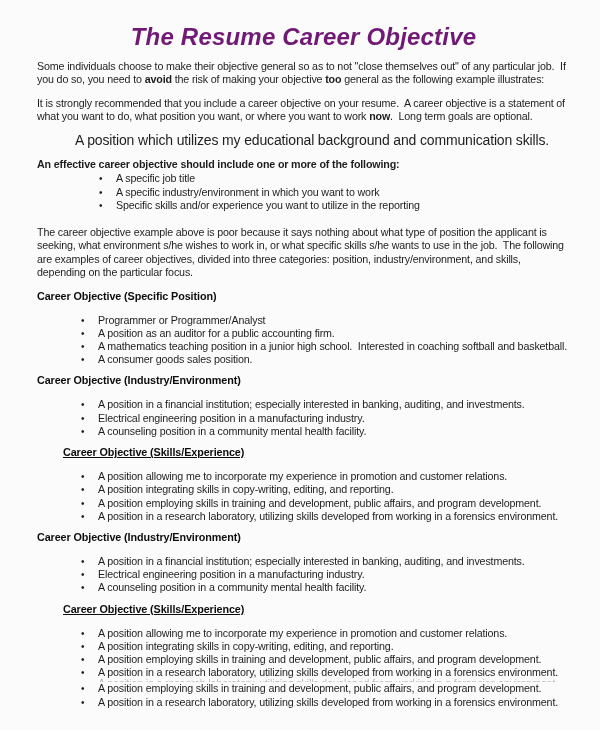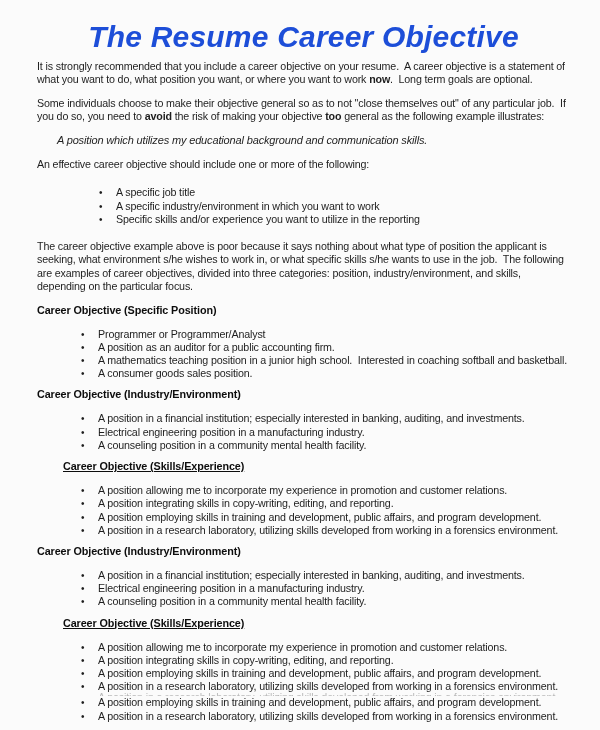--- a/index.html
+++ b/index.html
@@ -12,43 +12,42 @@
     color: #1e1e1e;
     overflow: hidden;
   }
   .page {
     width: 600px;
     height: 730px;
     padding: 24px 30px 0 37px;
   }
   .doc-title {
     text-align: center;
-    font-size: 30px;
+    font-size: 24px;
     line-height: 26px;
     font-weight: bold;
     font-style: italic;
-    color: #1d4ed8;
+    color: #701a75;
     letter-spacing: 0.2px;
     margin-bottom: 10px;
   }
   .para {
     font-size: 10.7px;
     line-height: 13.4px;
     letter-spacing: -0.15px;
     white-space: pre-wrap;
     margin-bottom: 10px;
   }
-  .para.tight { margin-bottom: 15px; }
+  .para.tight { margin-bottom: 1px; font-weight: bold; }
   .para b { font-weight: bold; }
   .example {
-    font-size: 11px;
+    font-size: 14px;
     line-height: 13.4px;
     letter-spacing: -0.15px;
-    font-style: italic;
-    margin: 1px 0 11px 20px;
+    margin: 1px 0 11px 38px;
     white-space: pre-wrap;
   }
   .bullet-list { margin-bottom: 14px; }
   .bullet-list.section-list { margin-bottom: 8px; }
   .bullet-row {
     display: flex;
     align-items: baseline;
     font-size: 10.7px;
     line-height: 12.2px;
     letter-spacing: -0.15px;
@@ -84,22 +83,22 @@
     margin-top: -2px;
   }
 </style>
 </head>
 <body>
 
 <div class="page">
   <div class="doc-title">The Resume Career Objective</div>
 
   <div id="intro">
+      <div class="para"><span>Some individuals choose to make their objective general so as to not "close themselves out" of any particular job.  If you do so, you need to </span><b>avoid</b><span> the risk of making your objective </span><b>too</b><span> general as the following example illustrates:</span></div>
       <div class="para"><span>It is strongly recommended that you include a career objective on your resume.  A career objective is a statement of what you want to do, what position you want, or where you want to work </span><b>now</b><span>.  Long term goals are optional.</span></div>
-      <div class="para"><span>Some individuals choose to make their objective general so as to not "close themselves out" of any particular job.  If you do so, you need to </span><b>avoid</b><span> the risk of making your objective </span><b>too</b><span> general as the following example illustrates:</span></div>
       <div class="example"><span>A position which utilizes my educational background and communication skills.</span></div>
       <div class="para tight"><span>An effective career objective should include one or more of the following:</span></div>
       <div class="bullet-list intro-list">
         <div class="bullet-row"><span class="dot">•</span><span class="bullet-text">A specific job title</span></div>
         <div class="bullet-row"><span class="dot">•</span><span class="bullet-text">A specific industry/environment in which you want to work</span></div>
         <div class="bullet-row"><span class="dot">•</span><span class="bullet-text">Specific skills and/or experience you want to utilize in the reporting</span></div>
       </div>
       <div class="para"><span>The career objective example above is poor because it says nothing about what type of position the applicant is seeking, what environment s/he wishes to work in, or what specific skills s/he wants to use in the job.  The following are examples of career objectives, divided into three categories: position, industry/environment, and skills, depending on the particular focus.</span></div>
     </div>
   <div id="sections">

